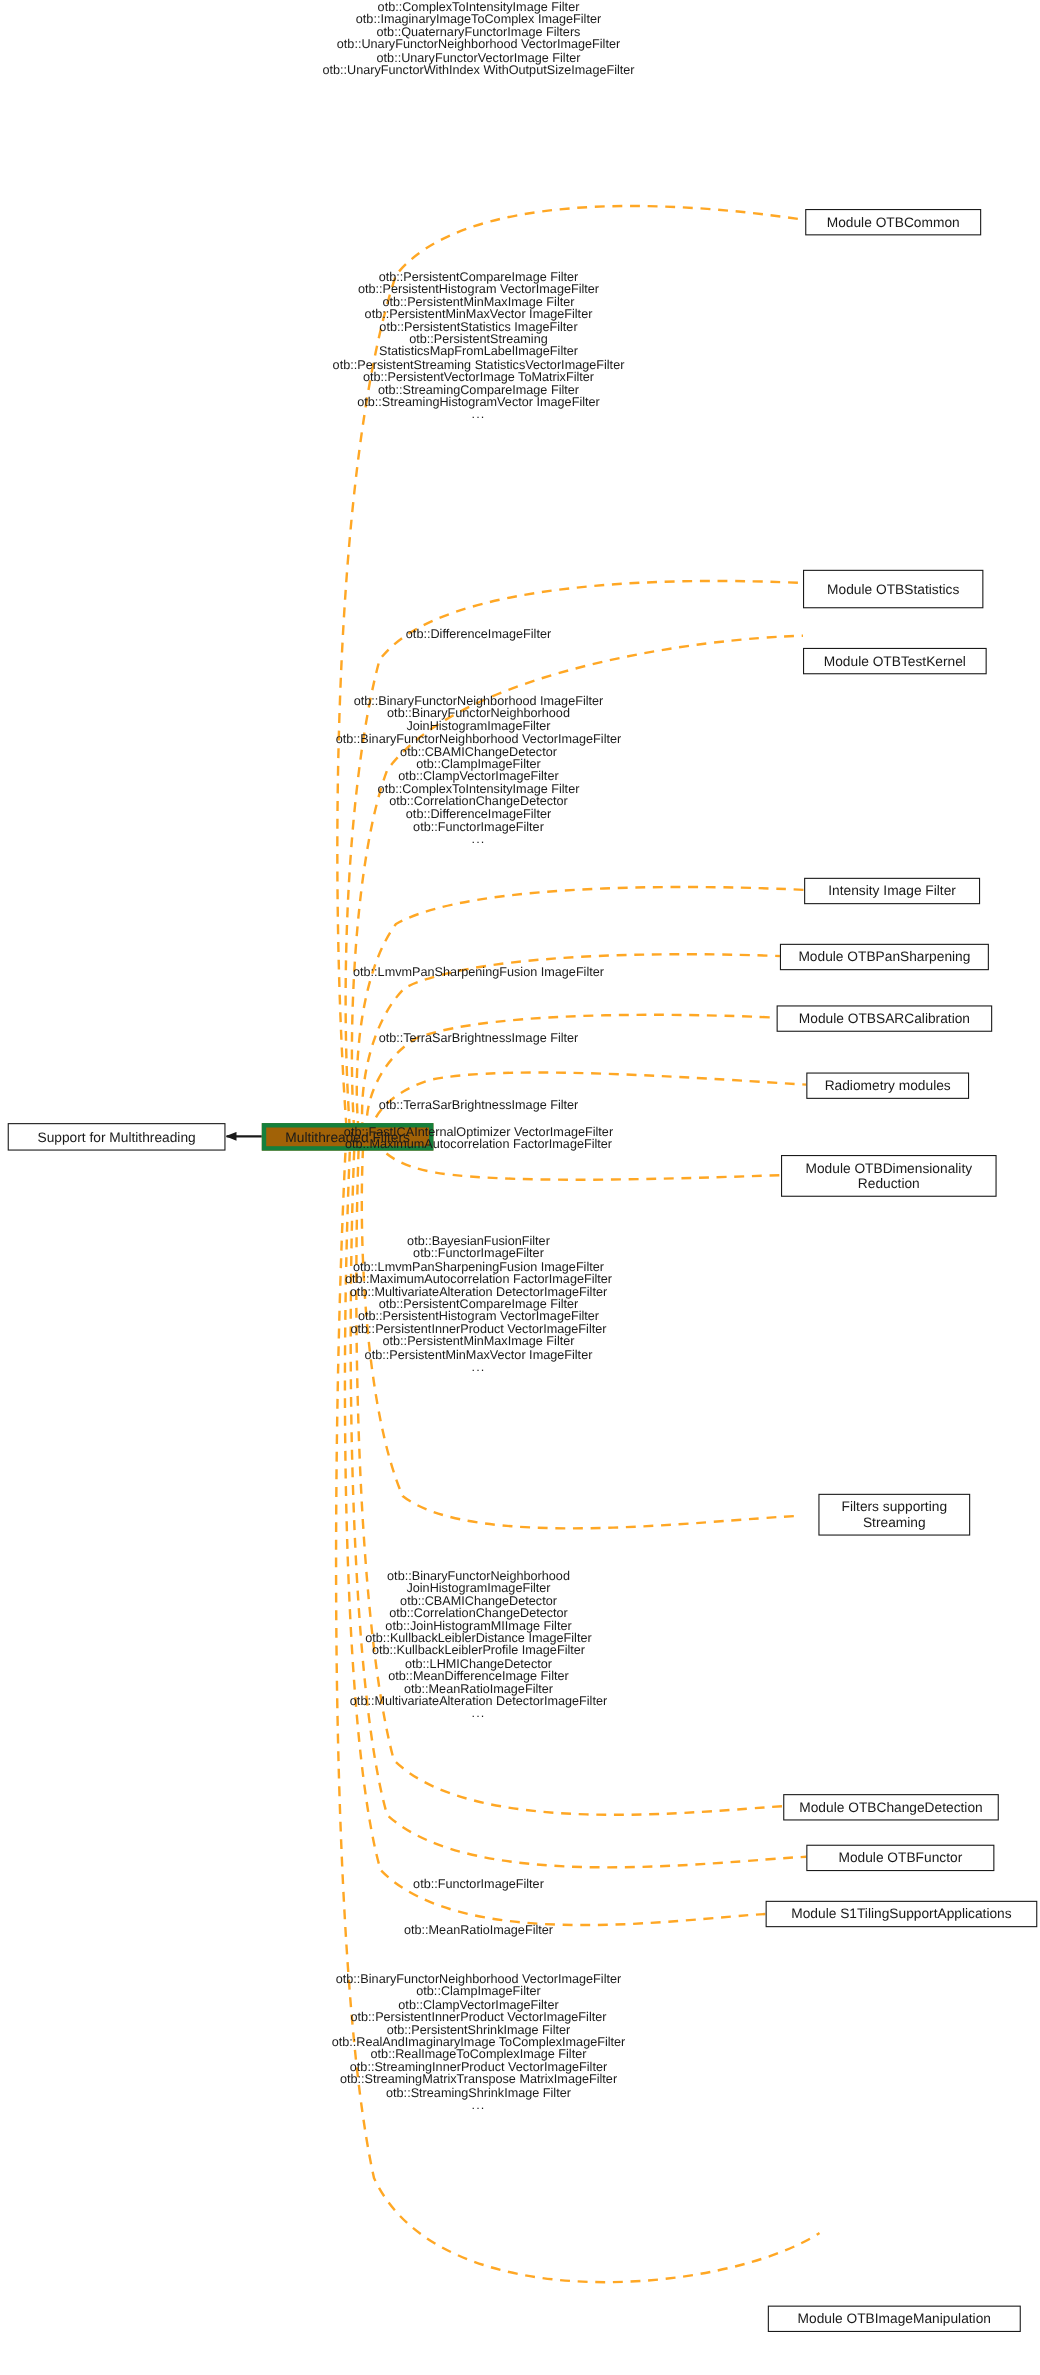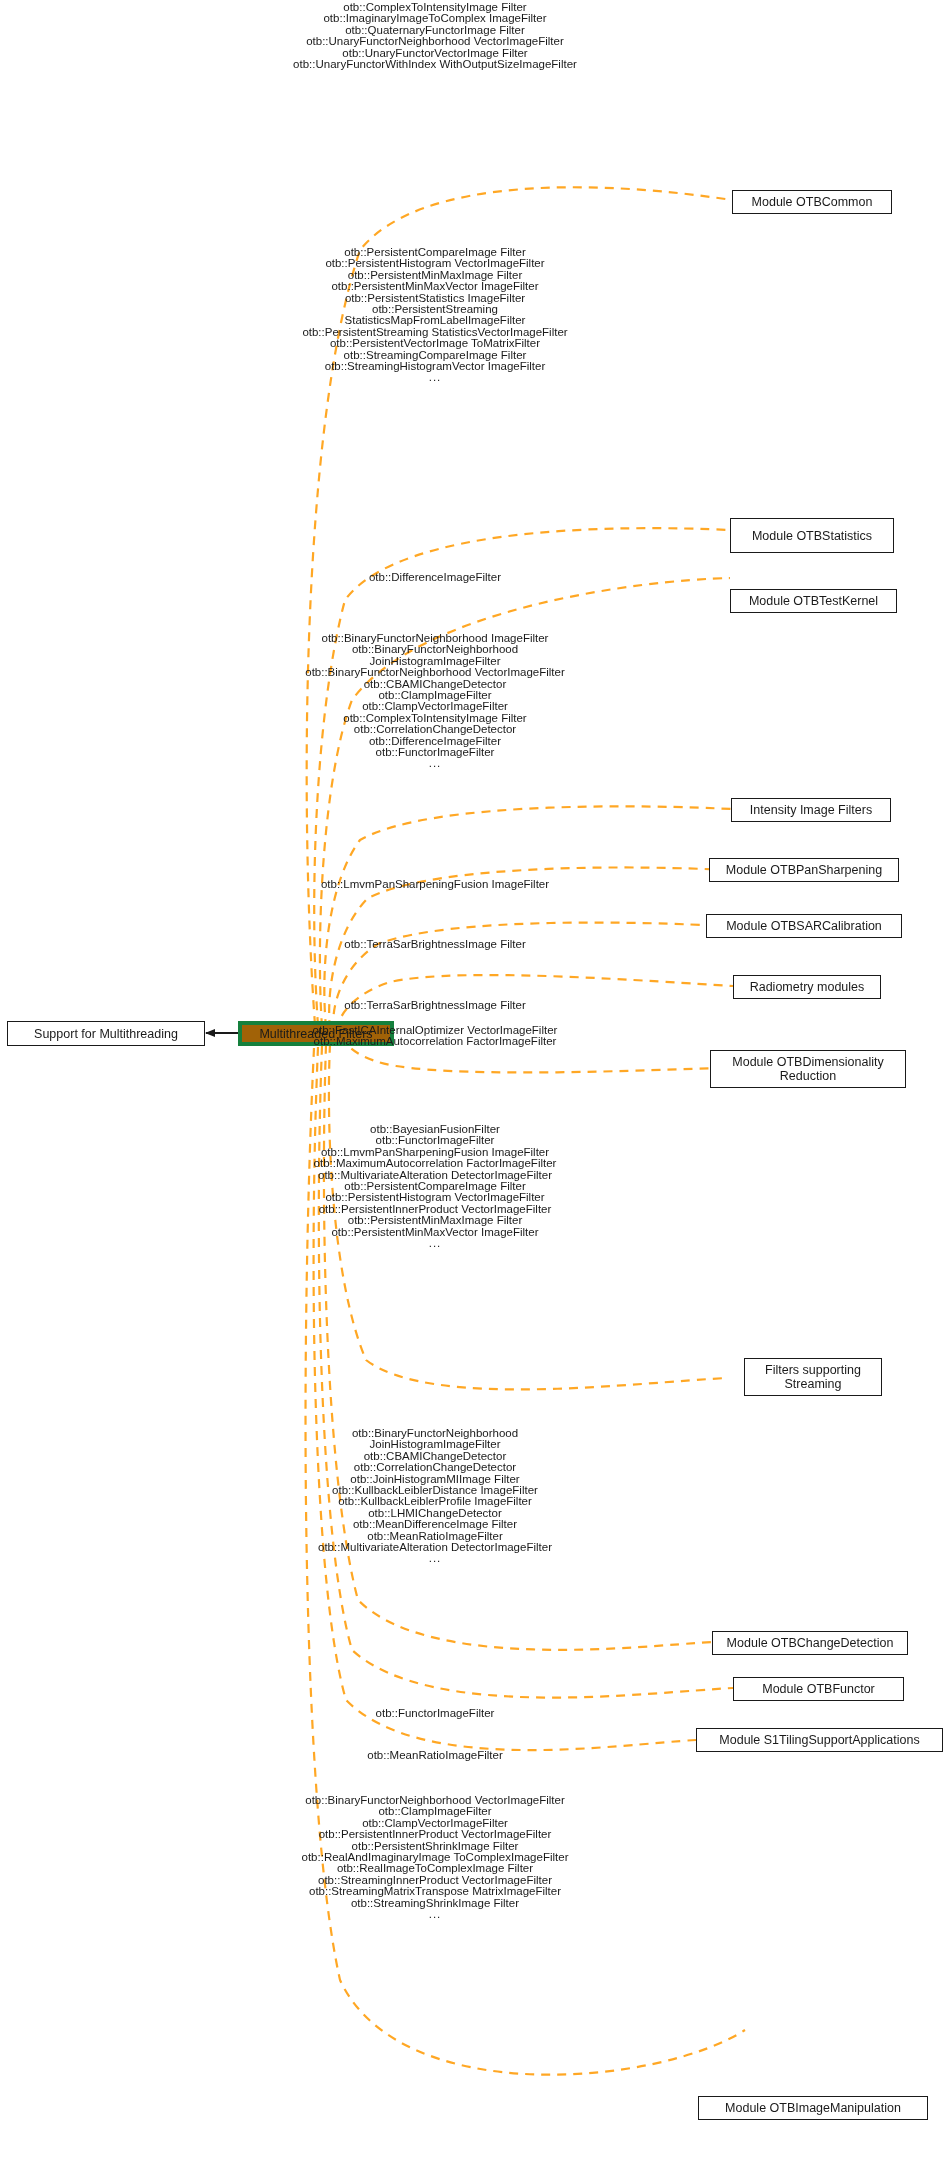--- a/index.html
+++ b/index.html
@@ -119,21 +119,21 @@
 
   <div class="node" style="left:730px; top:518px; width:164px; height:35px;">
     <span>Module OTBStatistics</span>
   </div>
 
   <div class="node" style="left:730px; top:567px; width:167px; height:24px;margin-top:22px;">
     <span>Module OTBTestKernel</span>
   </div>
 
   <div class="node" style="left:731px; top:798px; width:160px; height:24px;">
-    <span>Intensity Image Filters</span>
+    <span>Intensity Image Filter</span>
   </div>
 
   <div class="node" style="left:709px; top:858px; width:190px; height:24px;">
     <span>Module OTBPanSharpening</span>
   </div>
 
   <div class="node" style="left:706px; top:914px; width:196px; height:24px;">
     <span>Module OTBSARCalibration</span>
   </div>
 
@@ -161,21 +161,21 @@
     <span>Module S1TilingSupportApplications</span>
   </div>
 
   <div class="node" style="left:698px; top:2096px; width:230px; height:24px;">
     <span>Module OTBImageManipulation</span>
   </div>
 
   <div class="labelgroup" style="left:285px; top:2px;">
       <span class="cls">otb::ComplexToIntensityImage Filter</span>
       <span class="cls">otb::ImaginaryImageToComplex ImageFilter</span>
-      <span class="cls">otb::QuaternaryFunctorImage Filter</span>
+      <span class="cls">otb::QuaternaryFunctorImage Filters</span>
       <span class="cls">otb::UnaryFunctorNeighborhood VectorImageFilter</span>
       <span class="cls">otb::UnaryFunctorVectorImage Filter</span>
       <span class="cls">otb::UnaryFunctorWithIndex WithOutputSizeImageFilter</span>
     </div>
 
   <div class="labelgroup" style="left:285px; top:247px;">
       <span class="cls">otb::PersistentCompareImage Filter</span>
       <span class="cls">otb::PersistentHistogram VectorImageFilter</span>
       <span class="cls">otb::PersistentMinMaxImage Filter</span>
       <span class="cls">otb::PersistentMinMaxVector ImageFilter</span>

